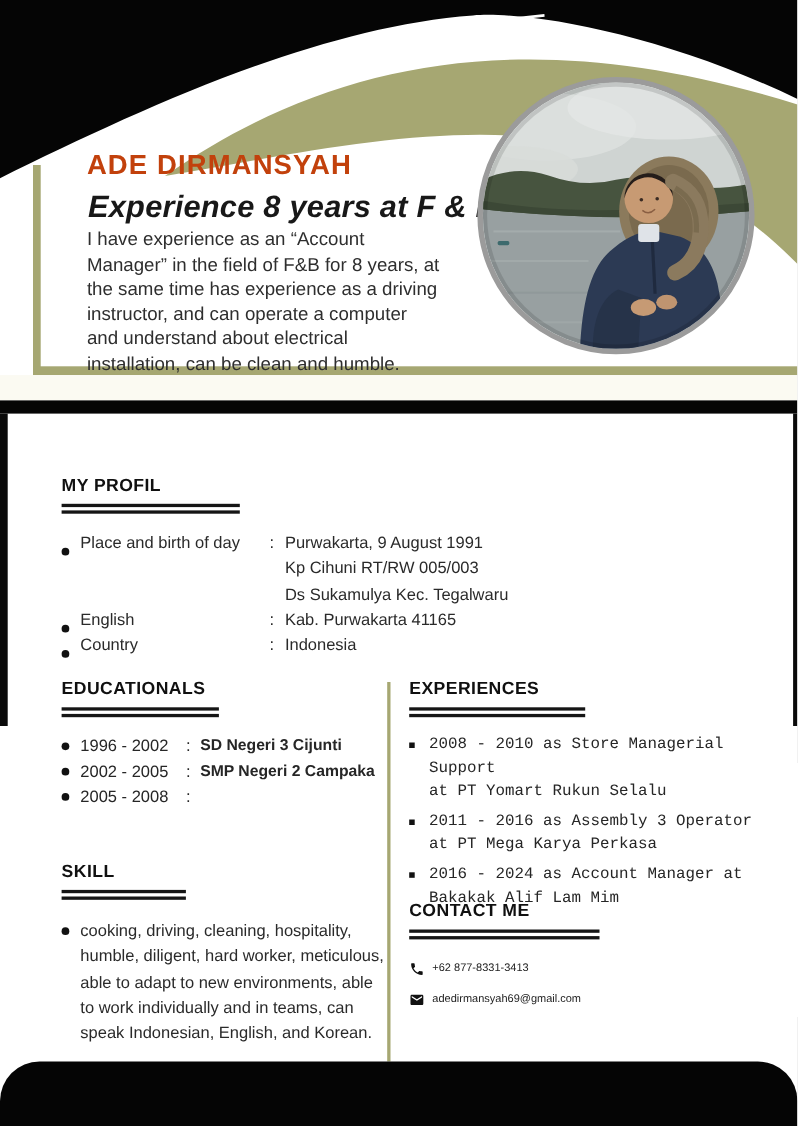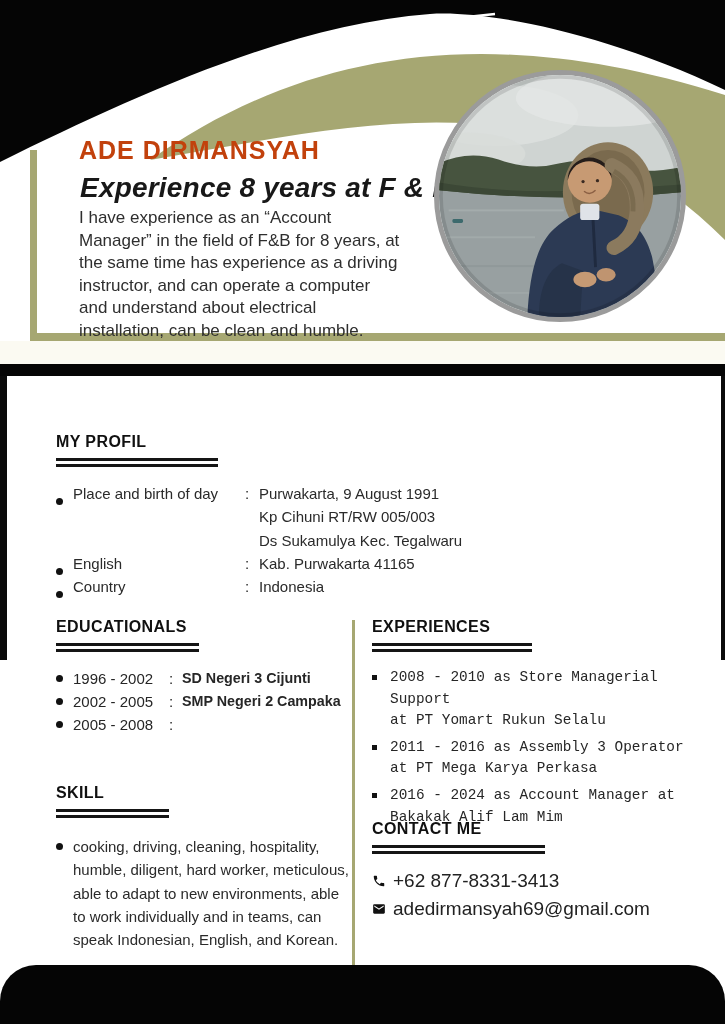--- a/index.html
+++ b/index.html
@@ -64,21 +64,21 @@
   #experiences{left:372px;top:618px;width:345px;}
   .xrow{display:flex;align-items:flex-start;margin-bottom:5px;}
   .sq{flex:0 0 auto;width:5px;height:5px;background:#111;margin:8px 13px 0 0;}
   .xtext{font-size:14.4px;line-height:21.6px;color:#262626;font-family:Liberation Mono, monospace;}
 
   #skill{left:56px;top:784px;width:300px;}
   .srow{display:flex;align-items:flex-start;margin-top:17px;}
   .stext{font-size:15px;line-height:23.3px;color:#2a2a2a;width:278px;}
 
   #contact{left:372px;top:820px;width:345px;}
-  .crow{display:flex;align-items:center;font-size:19px;color:#222;margin-bottom:6px;line-height:22px;}
+  .crow{display:flex;align-items:center;font-size:10px;color:#222;margin-bottom:6px;line-height:22px;}
   .cicon{flex:0 0 auto;width:14px;height:14px;margin-right:7px;}
   .cicon svg{display:block;width:14px;height:14px;fill:#111;}
   .contact-rows{margin-top:16px;}
 </style>
 </head>
 <body>
 
 <div class="page">
 
   <svg class="header-art" viewBox="0 0 725 333" preserveAspectRatio="none">

